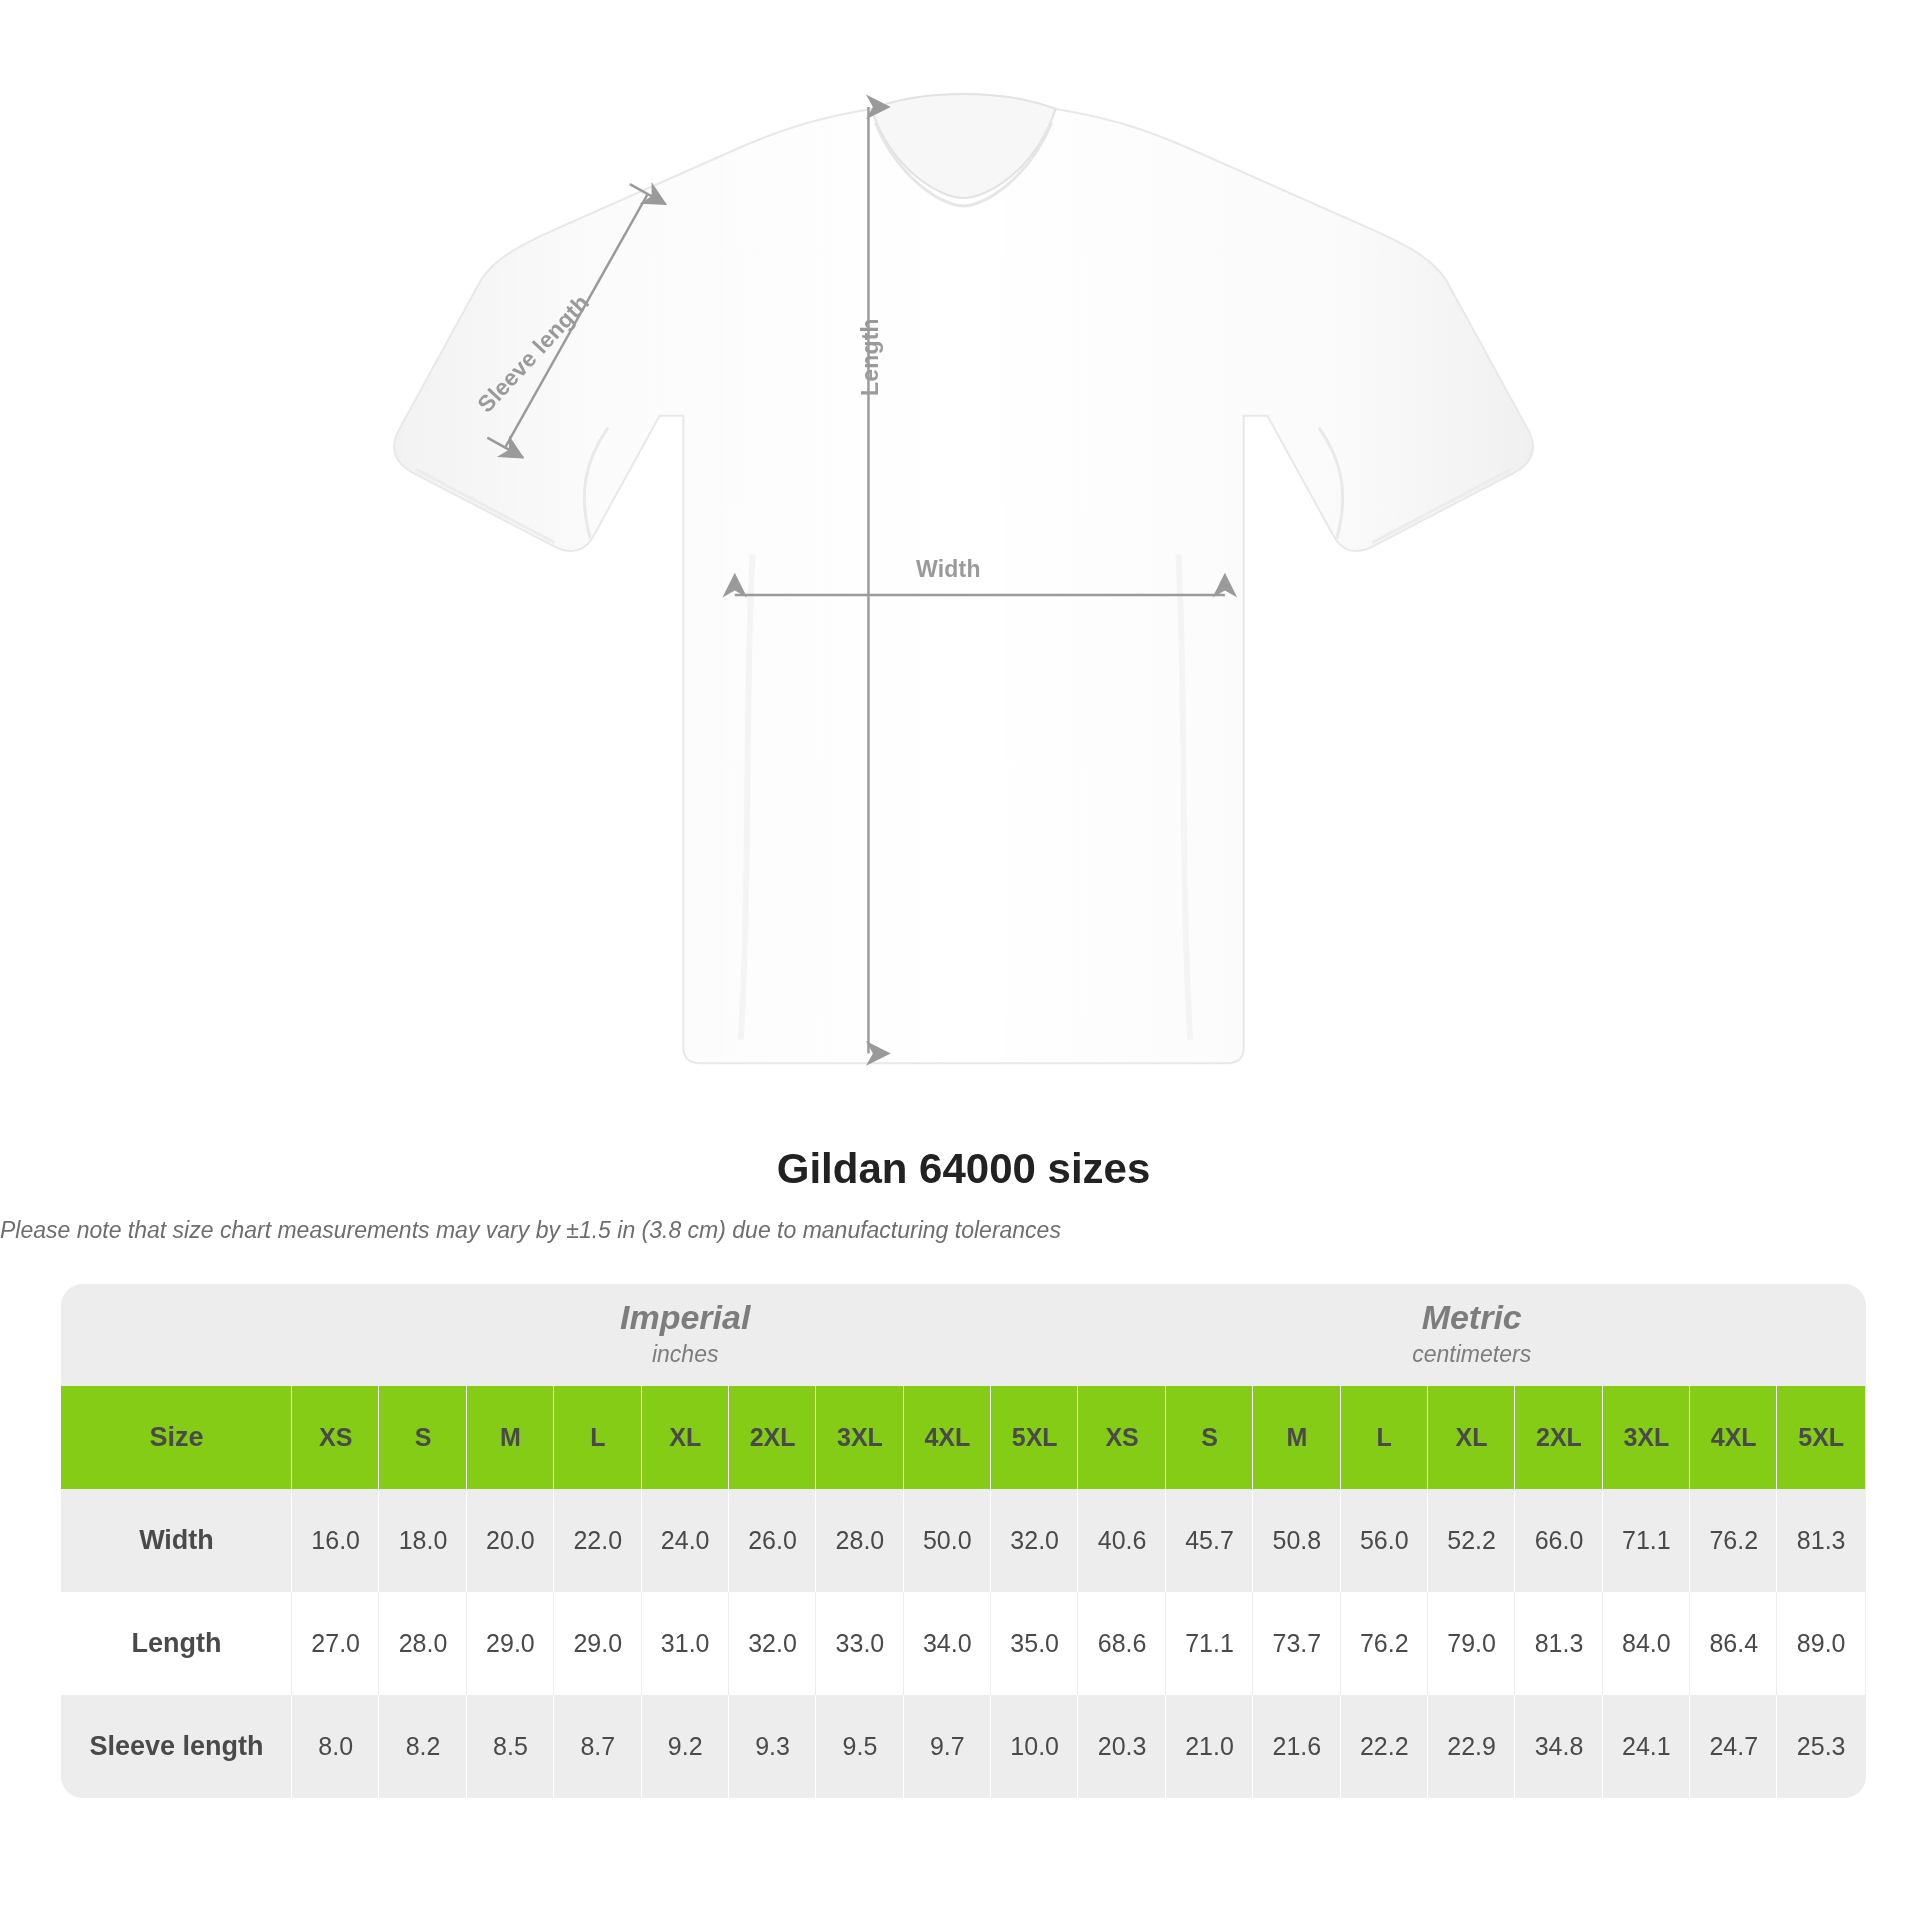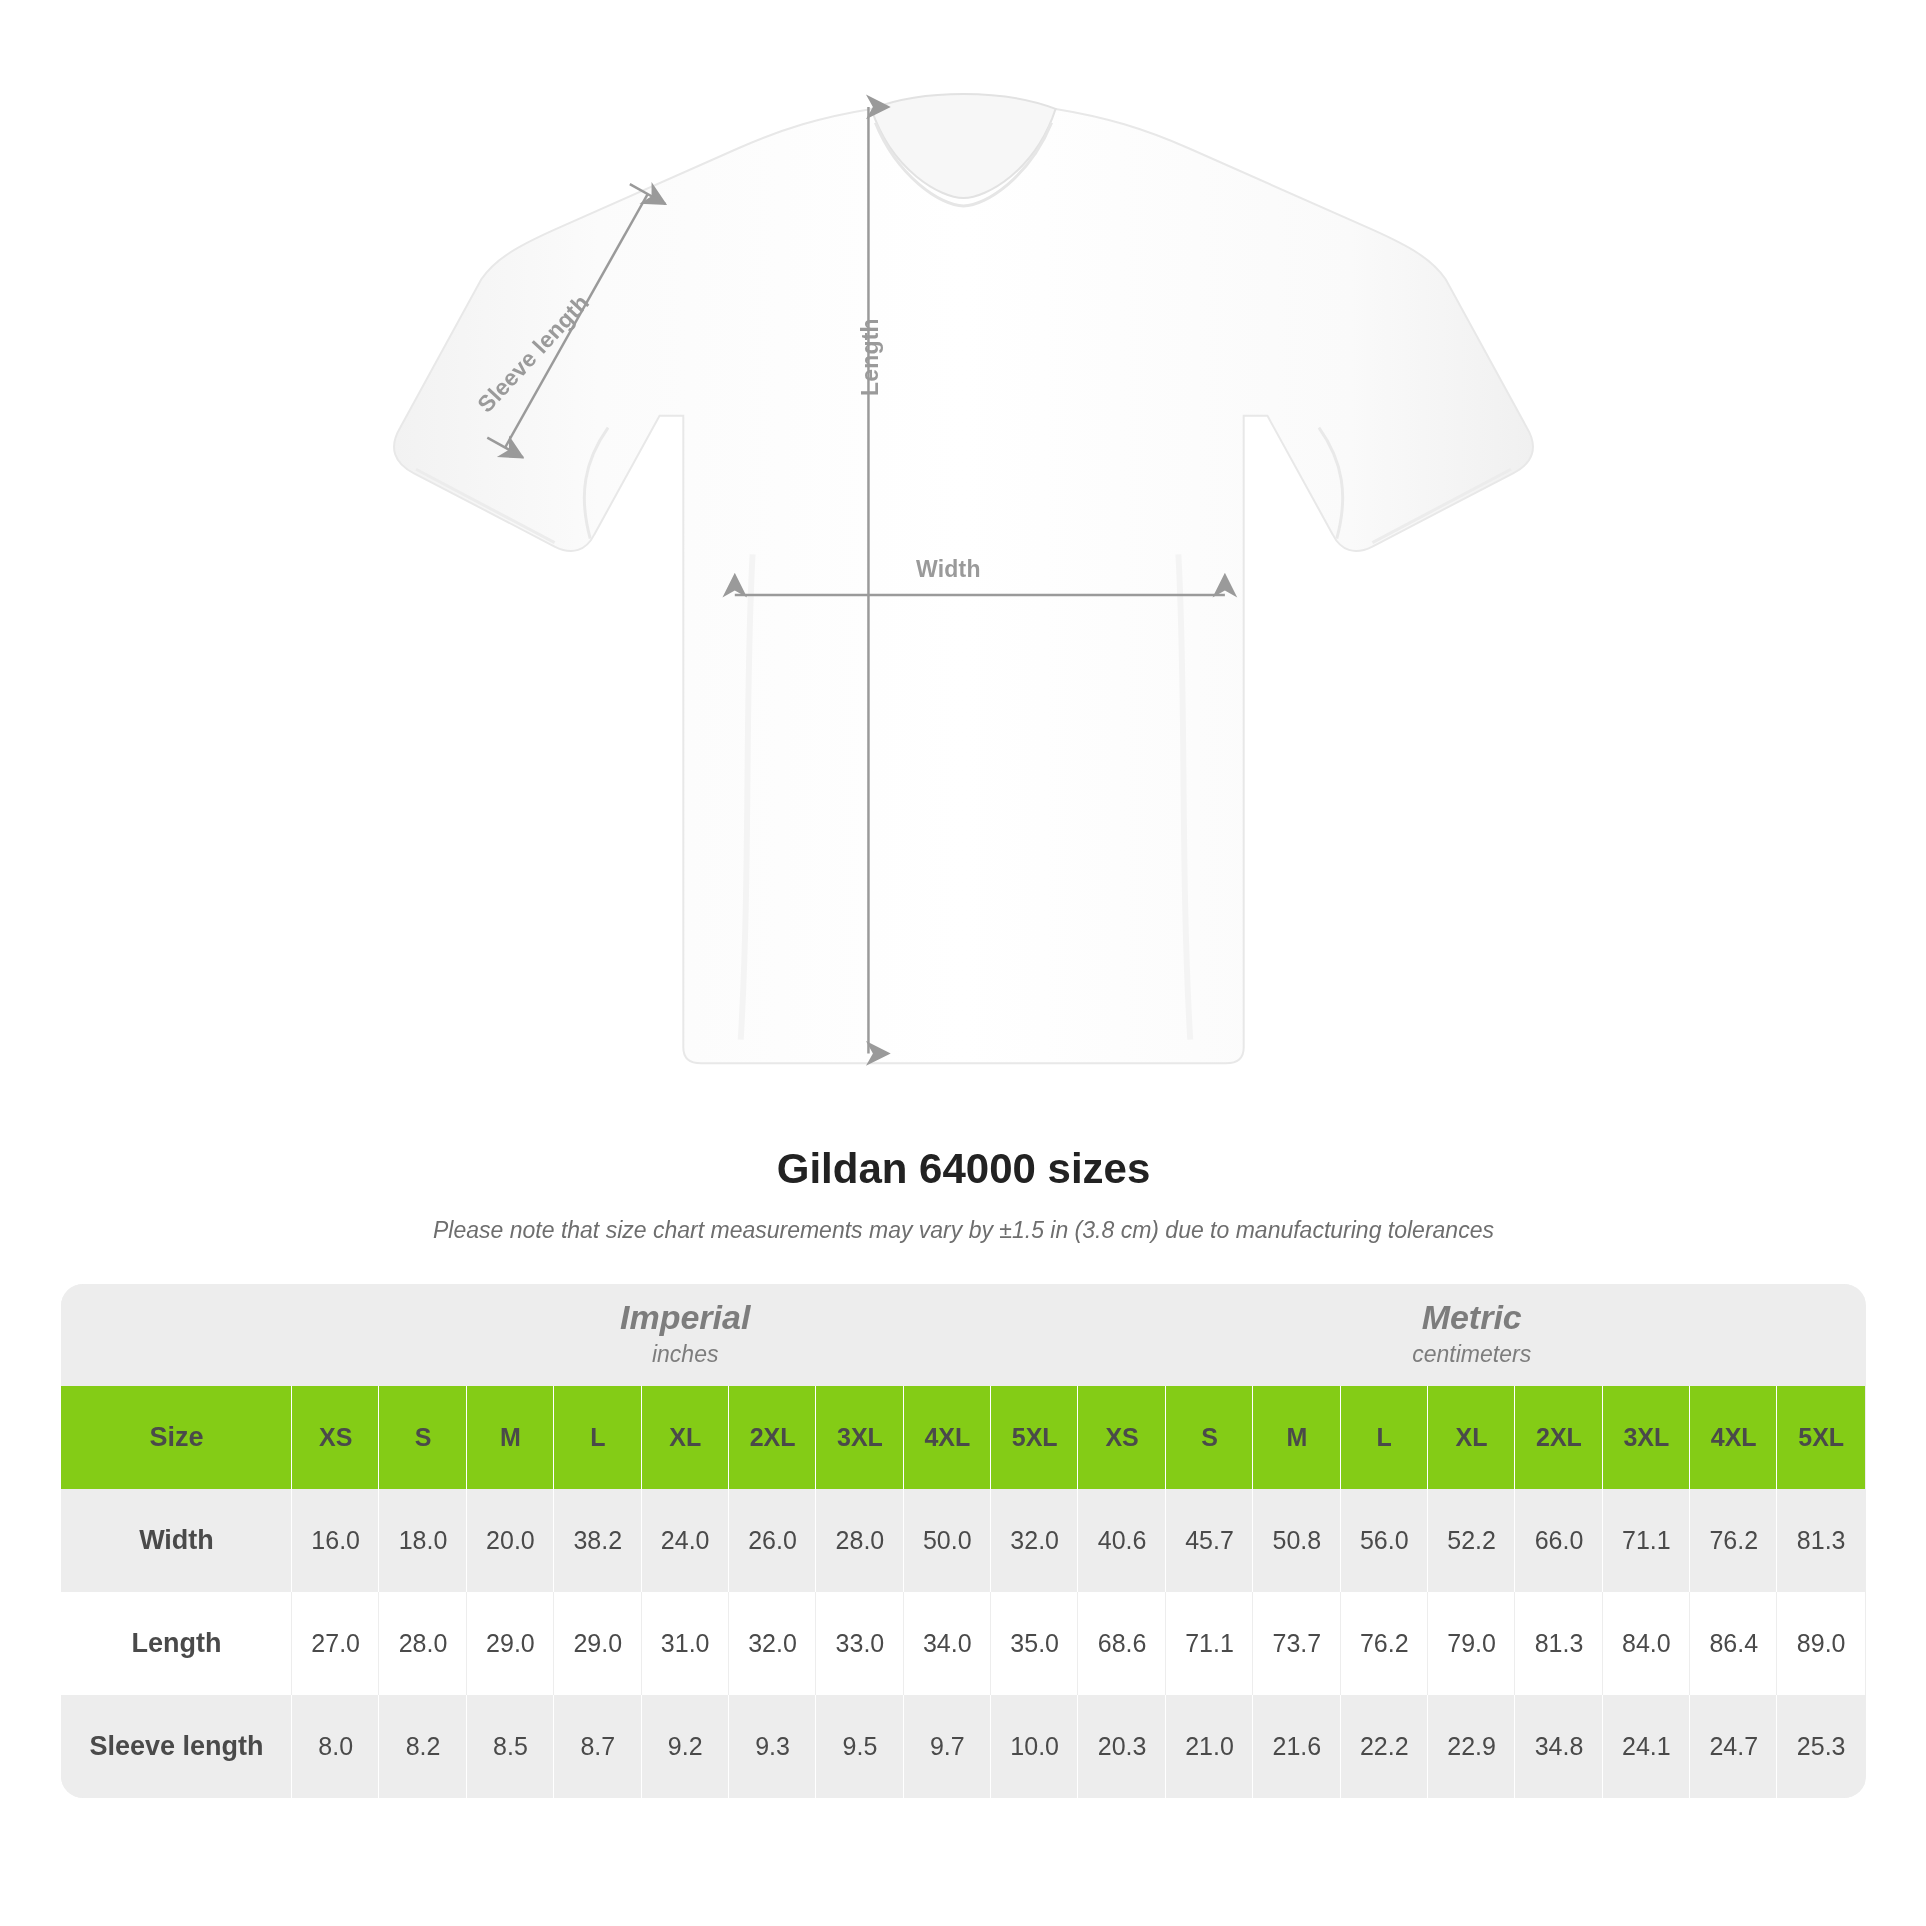--- a/index.html
+++ b/index.html
@@ -60,21 +60,21 @@
 
   
   .chart-title {
     text-align: center;
     font-size: 42px;
     font-weight: bold;
     color: #222222;
     margin-top: 46px;
   }
   .chart-note {
-    text-align: center;
+    text-align: left;
     font-size: 23px;
     font-style: italic;
     color: #6e6e6e;
     margin-top: 24px;
   }
 
   
   .table-wrap {
     margin: 40px 61px 0 61px;
     border-radius: 22px;
@@ -295,21 +295,21 @@
           <td class="cellsep">3XL</td>
           <td class="cellsep">4XL</td>
           <td>5XL</td>
         </tr>
 
         <tr class="data-row shade">
           <td class="rowlabel cellsep">Width</td>
           <td class="cellsep">16.0</td>
           <td class="cellsep">18.0</td>
           <td class="cellsep">20.0</td>
-          <td class="cellsep">38.2</td>
+          <td class="cellsep">22.0</td>
           <td class="cellsep">24.0</td>
           <td class="cellsep">26.0</td>
           <td class="cellsep">28.0</td>
           <td class="cellsep">50.0</td>
           <td class="cellsep">32.0</td>
           <td class="cellsep">40.6</td>
           <td class="cellsep">45.7</td>
           <td class="cellsep">50.8</td>
           <td class="cellsep">56.0</td>
           <td class="cellsep">52.2</td>

